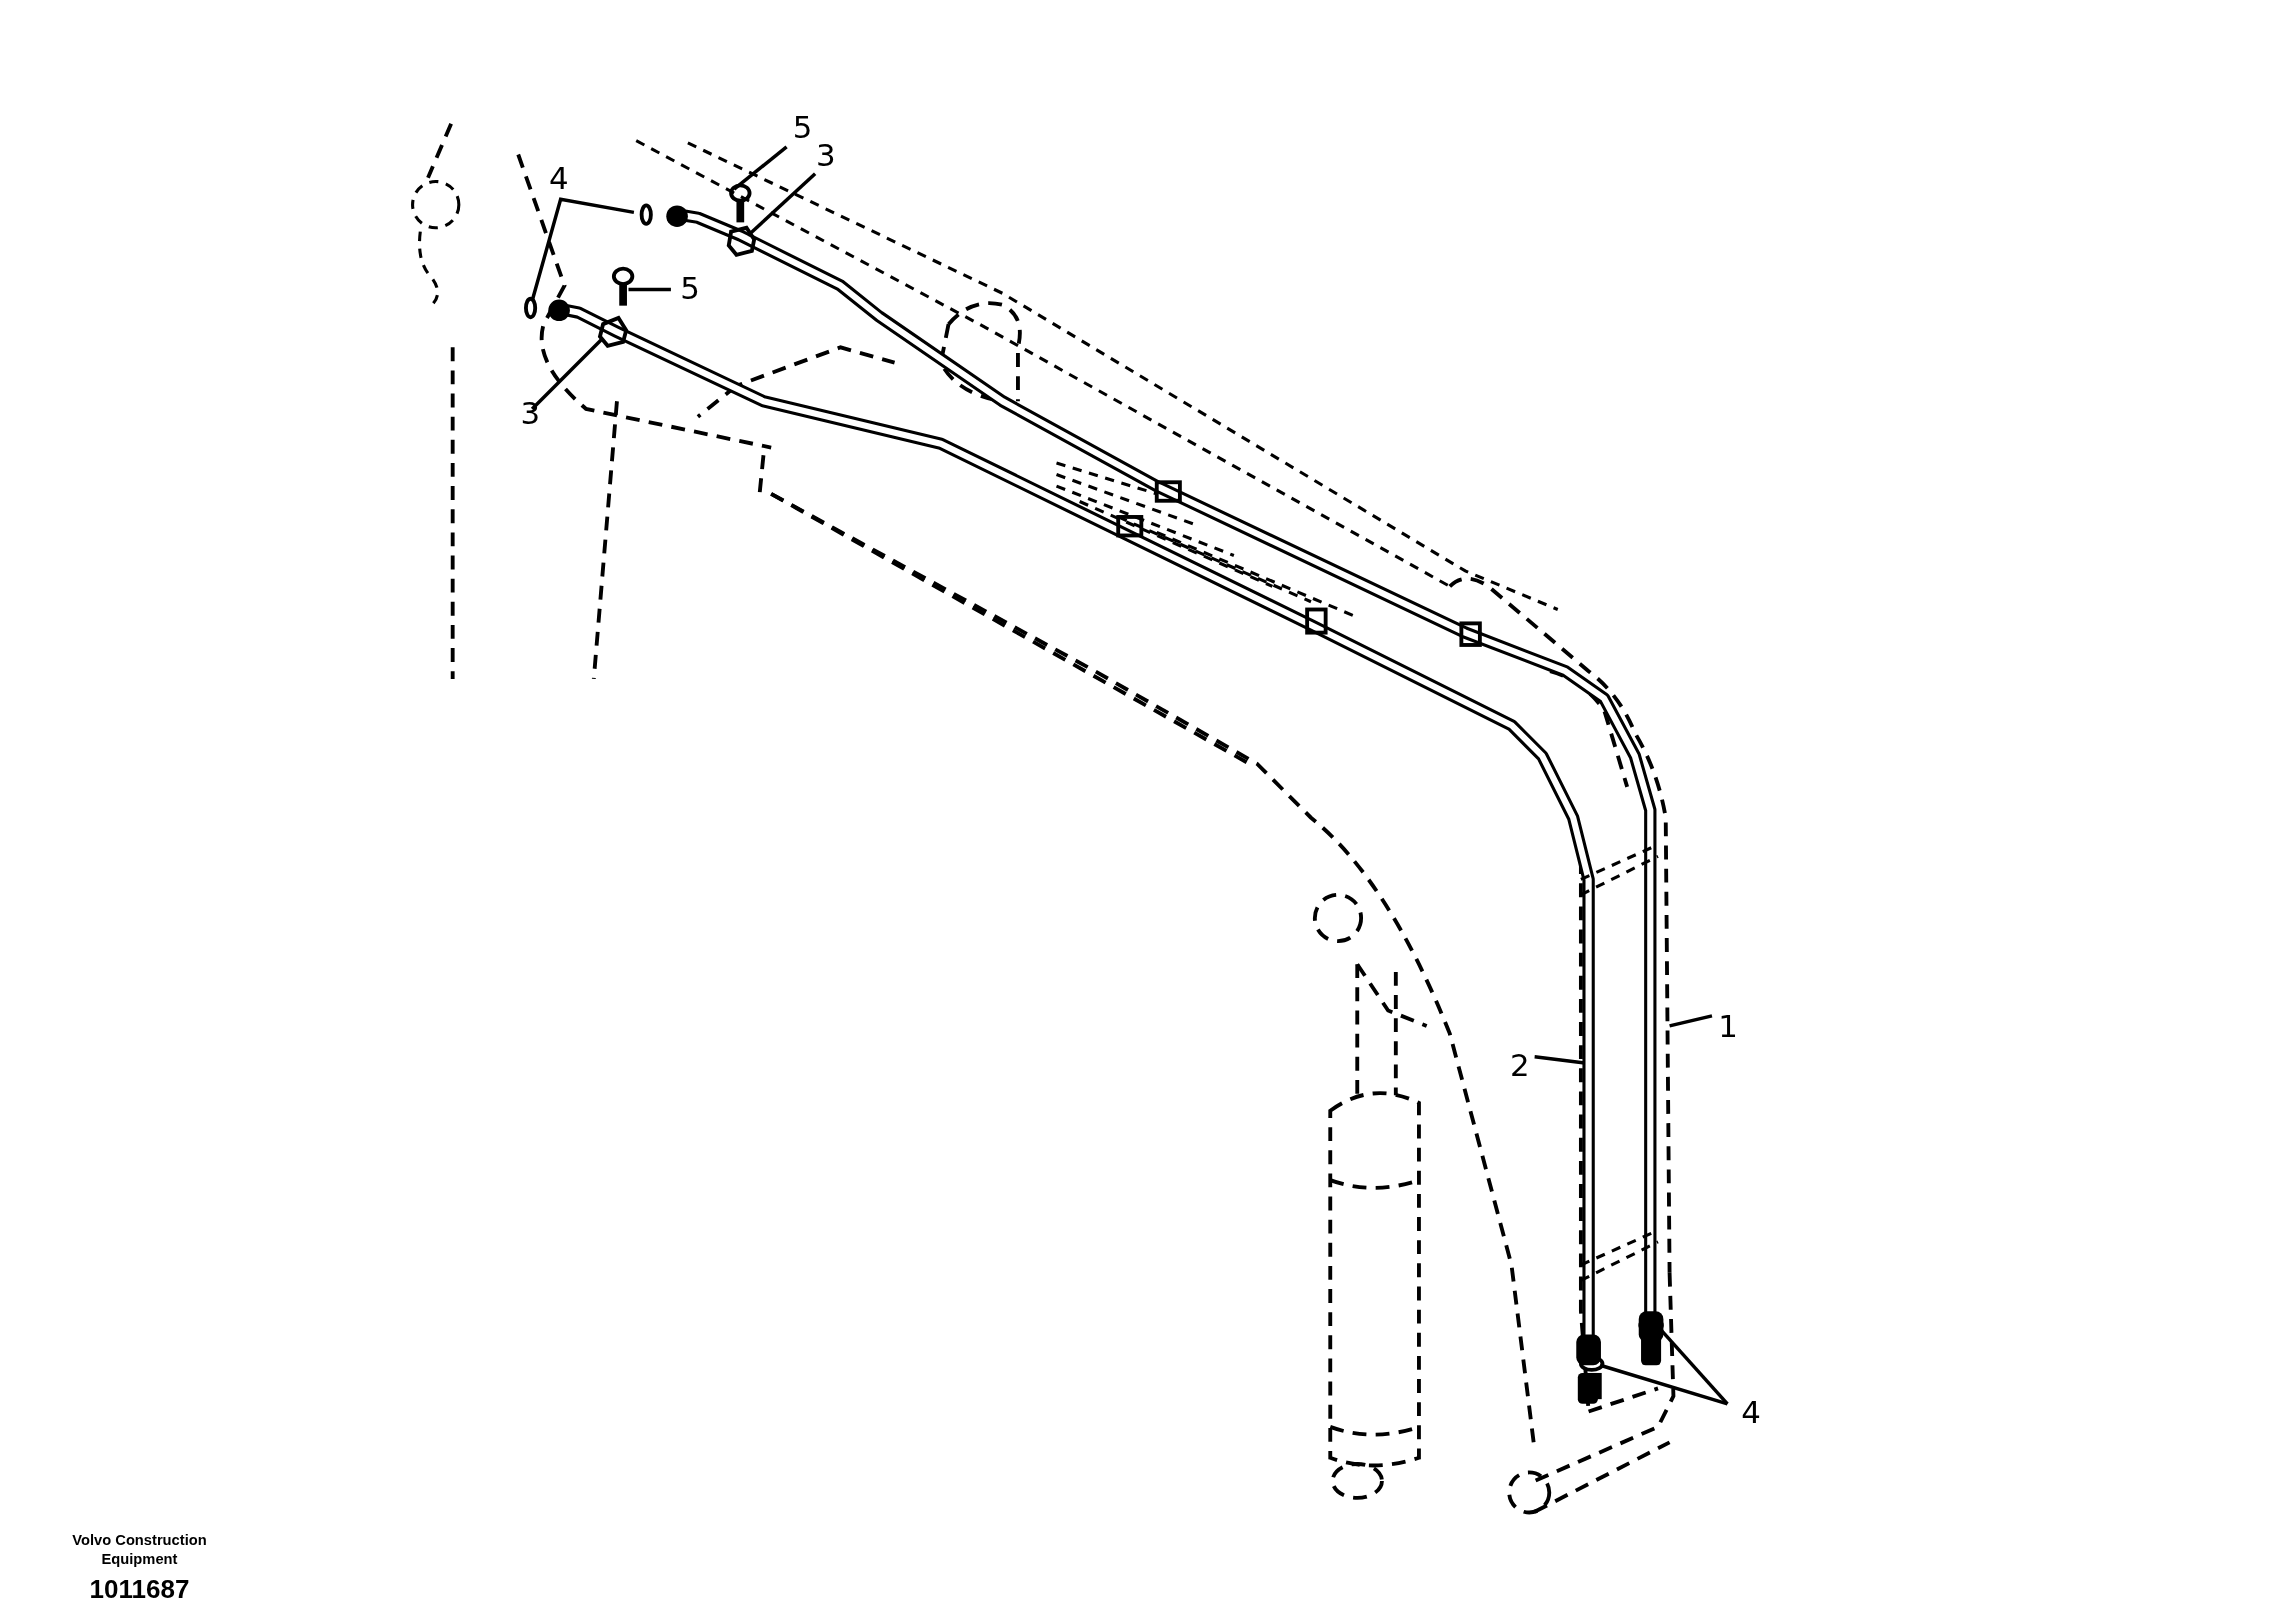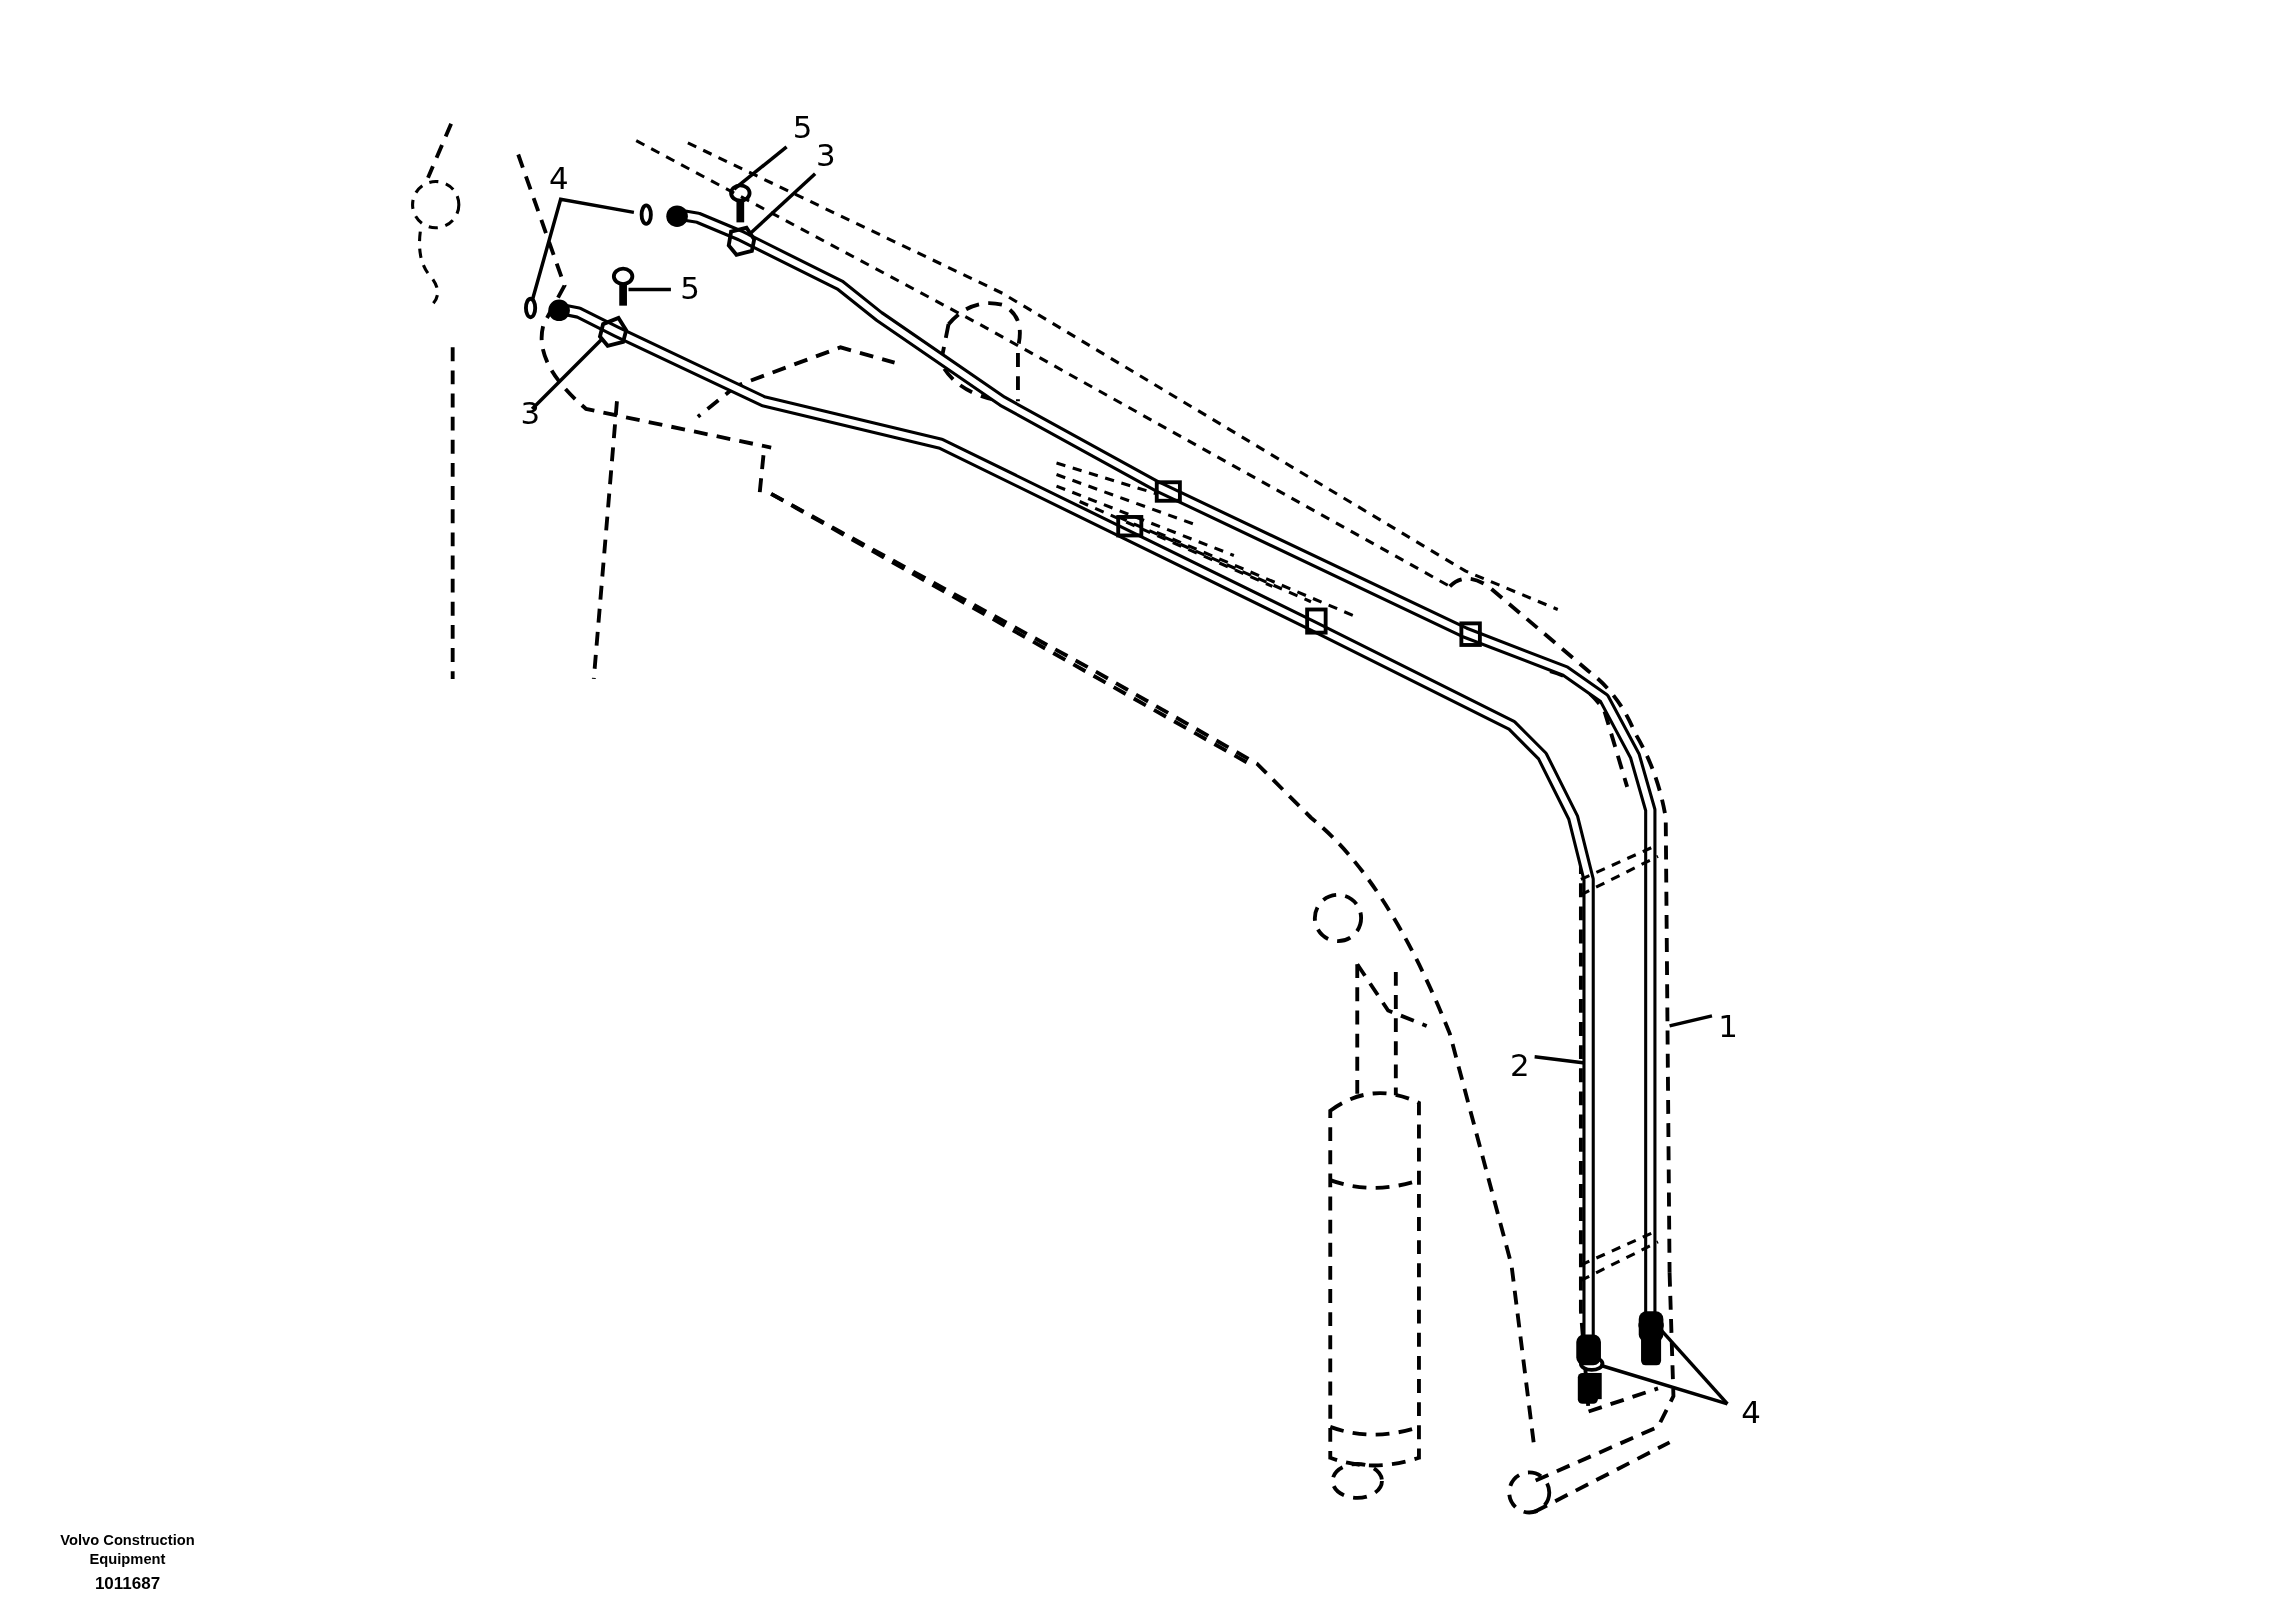--- a/index.html
+++ b/index.html
@@ -5,23 +5,23 @@
   html, body { margin: 0; padding: 0; background: #ffffff; }
   body { width: 2295px; height: 1620px; position: relative; overflow: hidden; font-family: "Liberation Sans", sans-serif; }
   #drawing { position: absolute; left: 0; top: 0; width: 2295px; height: 1620px; }
   .dash { fill: none; stroke: #000; stroke-width: 5; stroke-dasharray: 18 12; }
   .dash-fine { fill: none; stroke: #000; stroke-width: 4; stroke-dasharray: 12 10; }
   .pipe-outer { fill: none; stroke: #000; stroke-width: 16; stroke-linecap: round; stroke-linejoin: round; }
   .pipe-inner { fill: none; stroke: #fff; stroke-width: 8; stroke-linecap: round; stroke-linejoin: round; }
   .leader { fill: none; stroke: #000; stroke-width: 4.5; }
   .solid { fill: none; stroke: #000; stroke-width: 5; }
   .callout { font-family: "DejaVu Sans", sans-serif; font-size: 40px; fill: #000; }
-  .footer { position: absolute; left: 31px; top: 1531px; width: 193px; text-align: center; color: #000; }
+  .footer { position: absolute; left: 43px; top: 1531px; width: 193px; text-align: center; color: #000; }
   .company { font-size: 14.7px; font-weight: bold; line-height: 19px; }
-  .partno { font-size: 17px; font-weight: bold; margin-top: 4.6px; }
+  .partno { font-size: 26px; font-weight: bold; margin-top: 4.6px; }
 </style>
 </head>
 <body>
 
 <svg id="drawing" viewBox="0 0 2976 2100" xmlns="http://www.w3.org/2000/svg">
 
   <g>
 
     <path class="dash" d="M585 160 L555 230"></path>
     <ellipse class="dash-fine" cx="565" cy="265" rx="30" ry="30"></ellipse>

